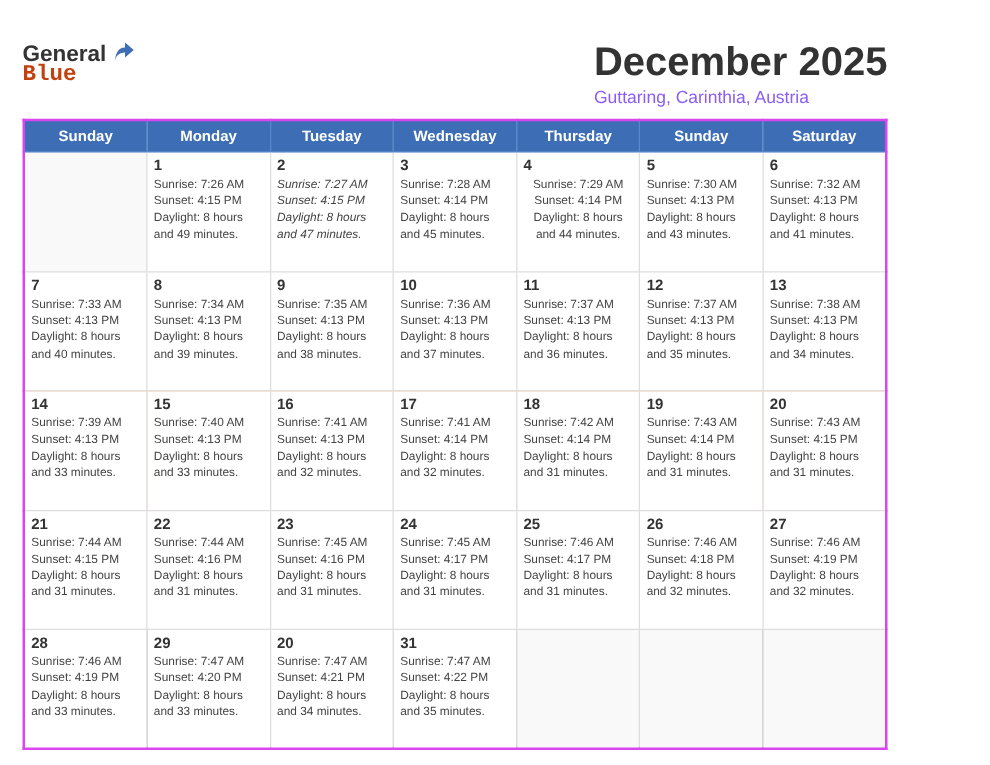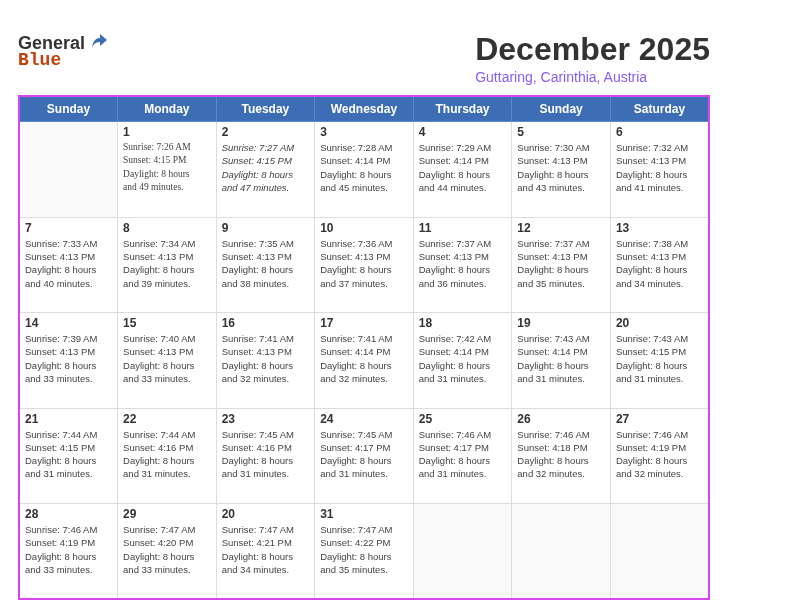--- a/index.html
+++ b/index.html
@@ -134,42 +134,42 @@
         <th>Thursday</th>
         <th>Sunday</th>
         <th>Saturday</th>
       </tr>
     </thead>
     <tbody id="calendar-body">
     <tr style="background: rgb(255, 255, 255);">
           <td class="empty" style="background: rgb(249, 249, 249);"></td>
           <td>
             <span class="day-num">1</span>
-            <div class="day-info" style="white-space: pre-line; font-family: Liberation Serif, serif;">Sunrise: 7:26 AM
+            <div class="day-info" style="white-space: pre-line;">Sunrise: 7:26 AM
 Sunset: 4:15 PM
 Daylight: 8 hours
 and 49 minutes.</div>
           </td>
           <td>
             <span class="day-num">2</span>
             <div class="day-info" style="white-space: pre-line; font-style: italic;">Sunrise: 7:27 AM
 Sunset: 4:15 PM
 Daylight: 8 hours
 and 47 minutes.</div>
           </td>
           <td>
             <span class="day-num">3</span>
             <div class="day-info" style="white-space: pre-line;">Sunrise: 7:28 AM
 Sunset: 4:14 PM
 Daylight: 8 hours
 and 45 minutes.</div>
           </td>
           <td>
             <span class="day-num">4</span>
-            <div class="day-info" style="white-space: pre-line;">Sunrise: 7:29 AM
+            <div class="day-info" style="white-space: pre-line; text-align: center;">Sunrise: 7:29 AM
 Sunset: 4:14 PM
 Daylight: 8 hours
 and 44 minutes.</div>
           </td>
           <td>
             <span class="day-num">5</span>
             <div class="day-info" style="white-space: pre-line;">Sunrise: 7:30 AM
 Sunset: 4:13 PM
 Daylight: 8 hours
 and 43 minutes.</div>

